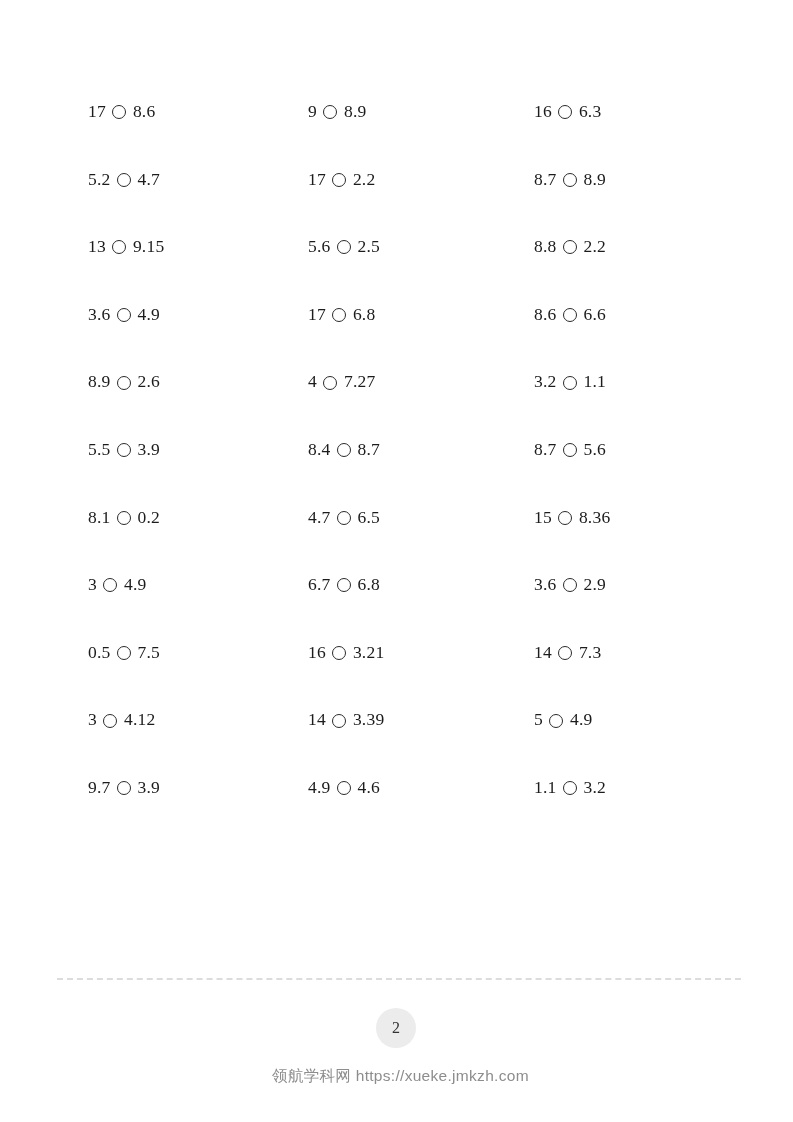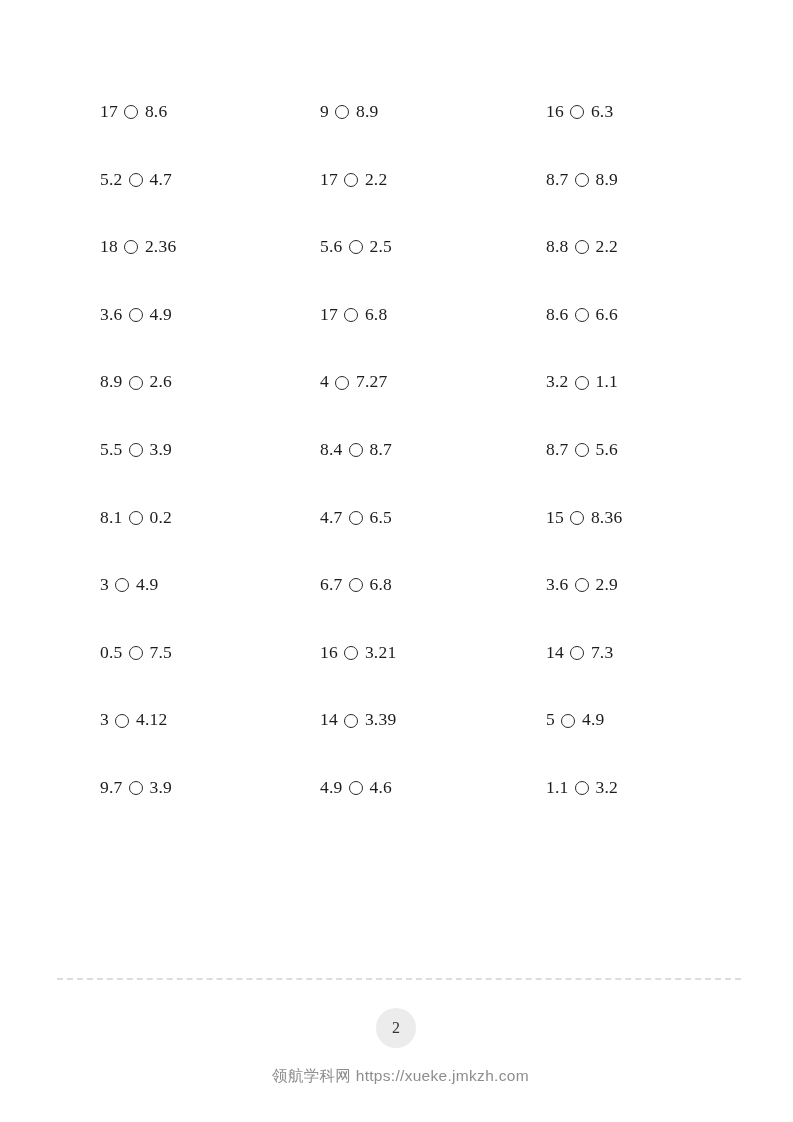--- a/index.html
+++ b/index.html
@@ -18,21 +18,21 @@
 
   #worksheet-page {
     position: absolute;
     inset: 0;
     background: #ffffff;
   }
 
   
   #problem-grid {
     position: absolute;
-    left: 100px;
+    left: 88px;
     top: 78px;
     width: 640px;
     display: grid;
     grid-template-columns: 220px 226px 194px;
     grid-auto-rows: 67.6px;
     align-items: center;
   }
 
   .problem-cell {
     display: flex;
@@ -138,23 +138,23 @@
         <span class="operand">17</span>
         <span class="compare-circle"></span>
         <span class="operand">2.2</span>
       </div>
       <div class="problem-cell">
         <span class="operand">8.7</span>
         <span class="compare-circle"></span>
         <span class="operand">8.9</span>
       </div>
       <div class="problem-cell">
-        <span class="operand">18</span>
-        <span class="compare-circle"></span>
-        <span class="operand">2.36</span>
+        <span class="operand">13</span>
+        <span class="compare-circle"></span>
+        <span class="operand">9.15</span>
       </div>
       <div class="problem-cell">
         <span class="operand">5.6</span>
         <span class="compare-circle"></span>
         <span class="operand">2.5</span>
       </div>
       <div class="problem-cell">
         <span class="operand">8.8</span>
         <span class="compare-circle"></span>
         <span class="operand">2.2</span>

